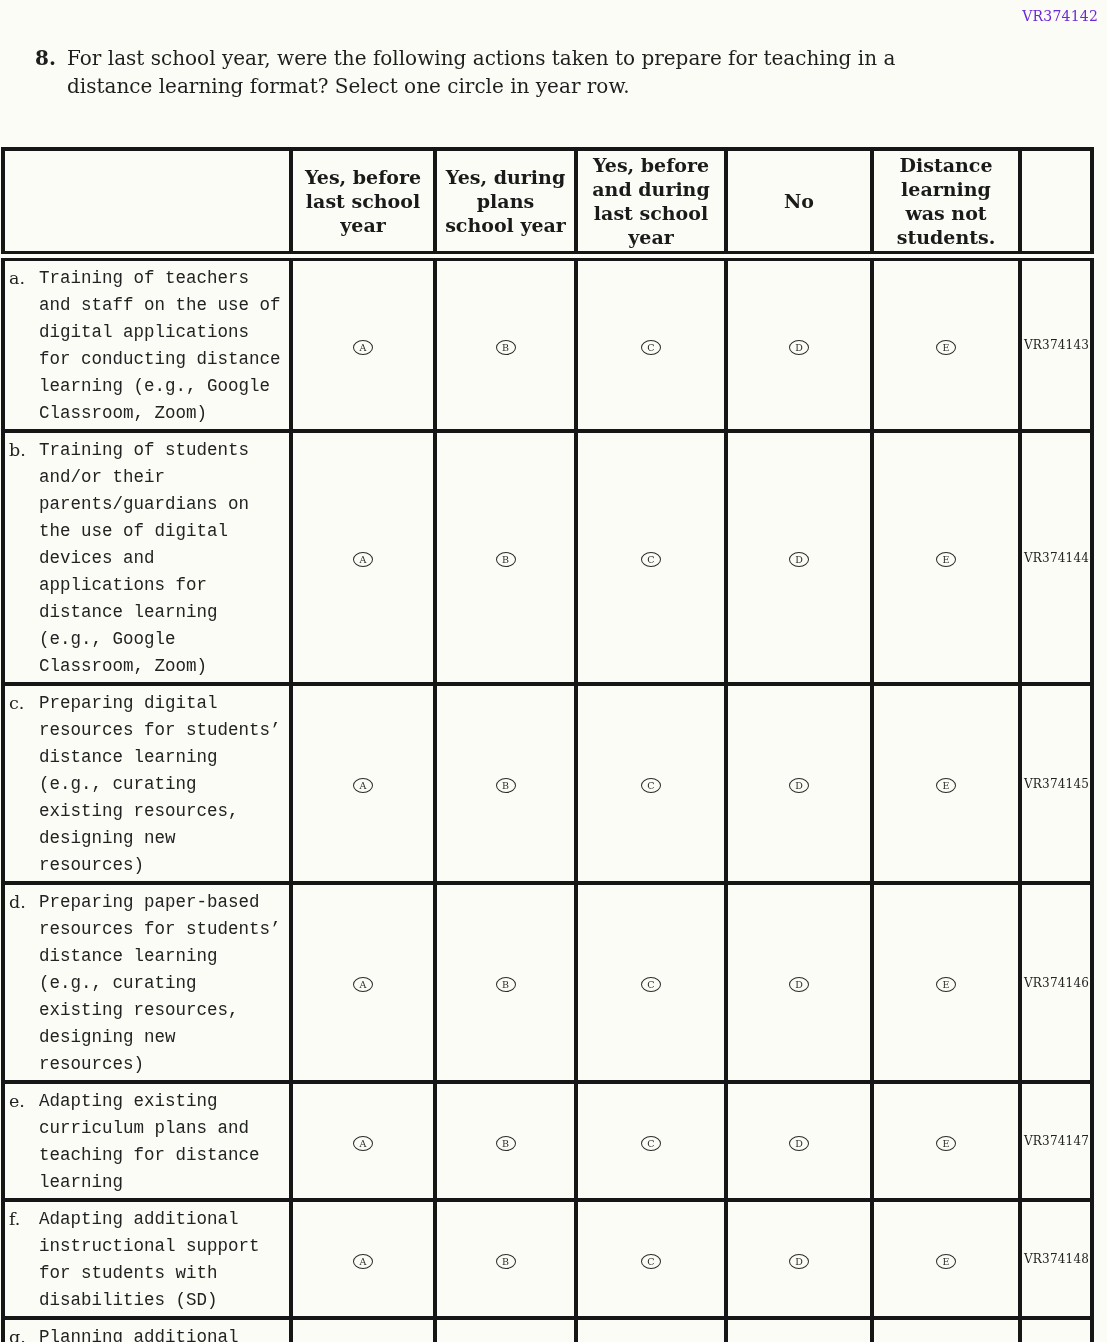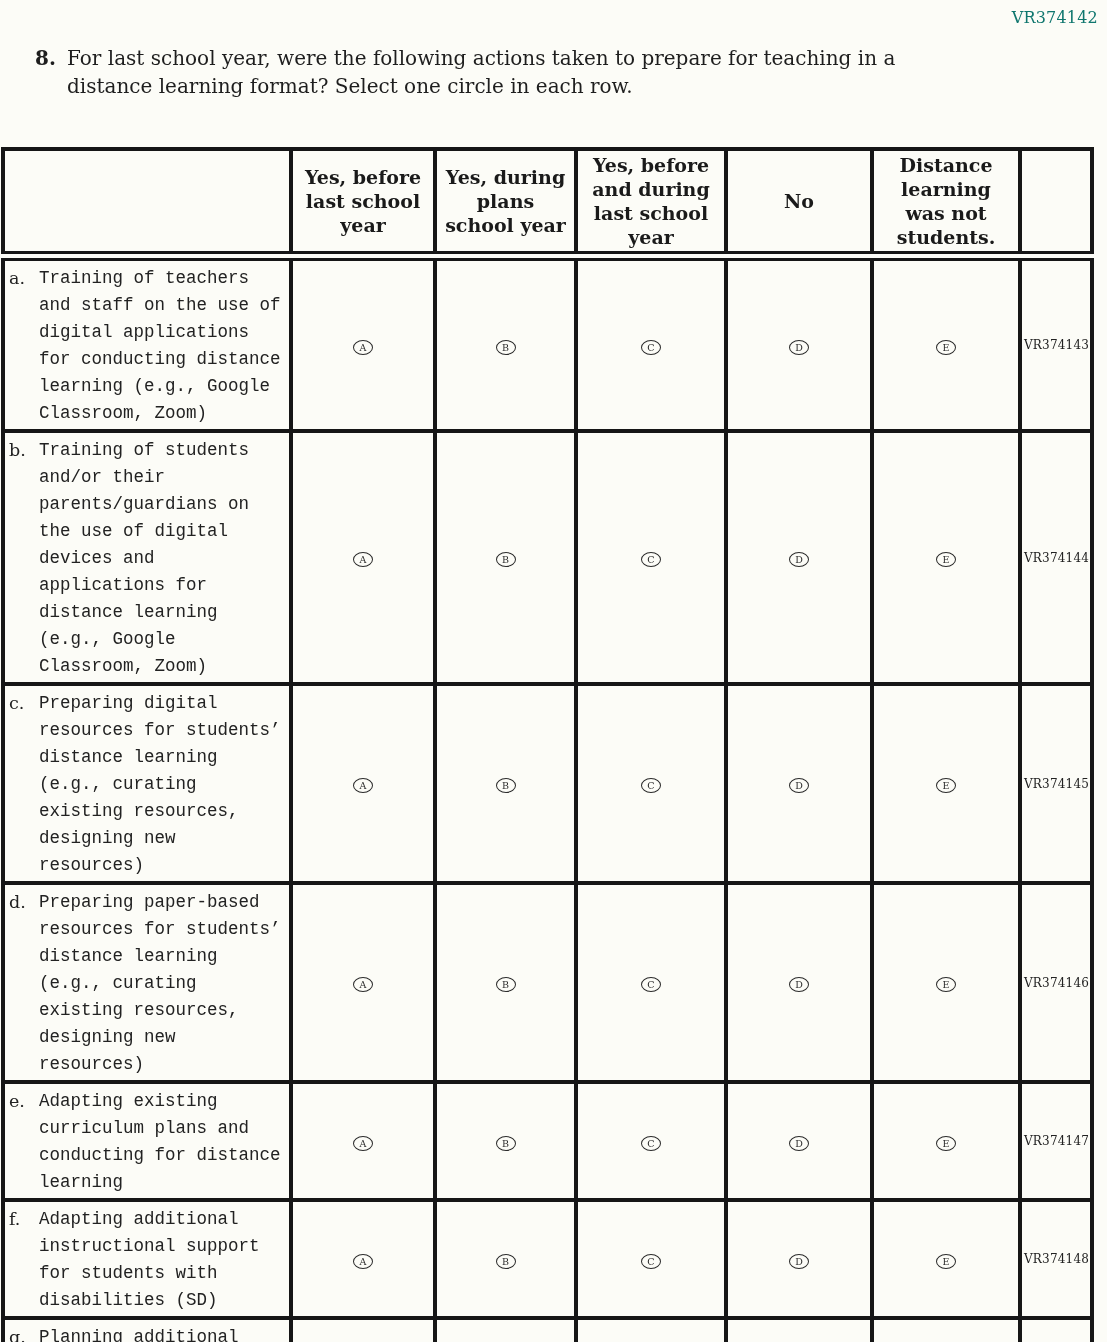--- a/index.html
+++ b/index.html
@@ -6,21 +6,21 @@
   body {
     width: 1107px; height: 1342px;
     background: #fcfcf7;
     font-family: "DejaVu Serif", serif;
     color: #1e1e1e;
   }
   .page { position: relative; width: 1107px; height: 1342px; overflow: hidden; }
 
   .page-code {
     position: absolute; top: 8px; right: 9px;
-    font-size: 16px; letter-spacing: 0.2px; color: #0f766e;
+    font-size: 14px; letter-spacing: 0.2px; color: #6d28d9;
   }
 
   .question {
     position: absolute; top: 44px; left: 35px; width: 885px;
     display: flex;
   }
   .qnum { font-weight: bold; font-size: 20px; line-height: 28px; width: 22px; flex: 0 0 22px; }
   .qtext { margin: 0 0 0 10px; font-size: 20px; line-height: 28px; width: 845px; }
   .qtext b { font-weight: normal; }
 
@@ -76,21 +76,21 @@
 </style>
 </head>
 <body>
 
 <div class="page">
 
   <div class="page-code">VR374142</div>
 
   <div class="question">
     <span class="qnum">8.</span>
-    <p class="qtext"><span>For </span><b>last school year</b><span>, were the following actions taken to prepare for teaching in a distance learning format? Select </span><b>one</b><span> circle in each row.</span></p>
+    <p class="qtext"><span>For </span><b>last school year</b><span>, were the following actions taken to prepare for teaching in a distance learning format? Select </span><b>one</b><span> circle in year row.</span></p>
   </div>
 
   <table class="qtable">
     <colgroup>
       <col style="width:288px">
       <col style="width:144px">
       <col style="width:141px">
       <col style="width:150px">
       <col style="width:146px">
       <col style="width:148px">
@@ -157,21 +157,21 @@
         <td class="opt"><span class="circle">B</span></td>
         <td class="opt"><span class="circle">C</span></td>
         <td class="opt"><span class="circle">D</span></td>
         <td class="opt"><span class="circle">E</span></td>
         <td class="vr">VR374146</td>
       </tr>
 
       <tr class="r4">
         <td class="stub">
           <span class="letter">e.</span>
-          <div class="rtext">Adapting existing curriculum plans and conducting for distance learning</div>
+          <div class="rtext">Adapting existing curriculum plans and teaching for distance learning</div>
         </td>
         <td class="opt"><span class="circle">A</span></td>
         <td class="opt"><span class="circle">B</span></td>
         <td class="opt"><span class="circle">C</span></td>
         <td class="opt"><span class="circle">D</span></td>
         <td class="opt"><span class="circle">E</span></td>
         <td class="vr">VR374147</td>
       </tr>
 
       <tr class="r5">

